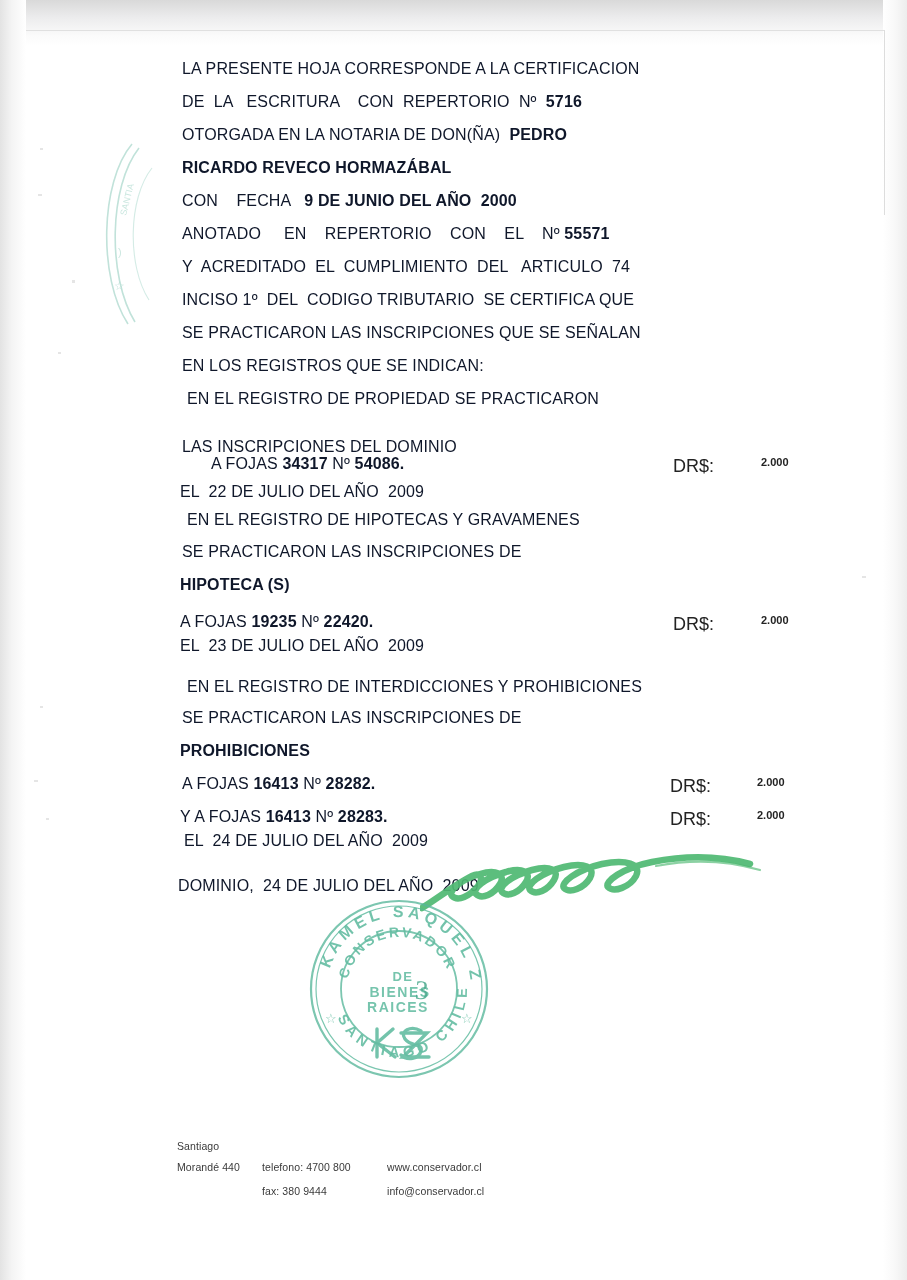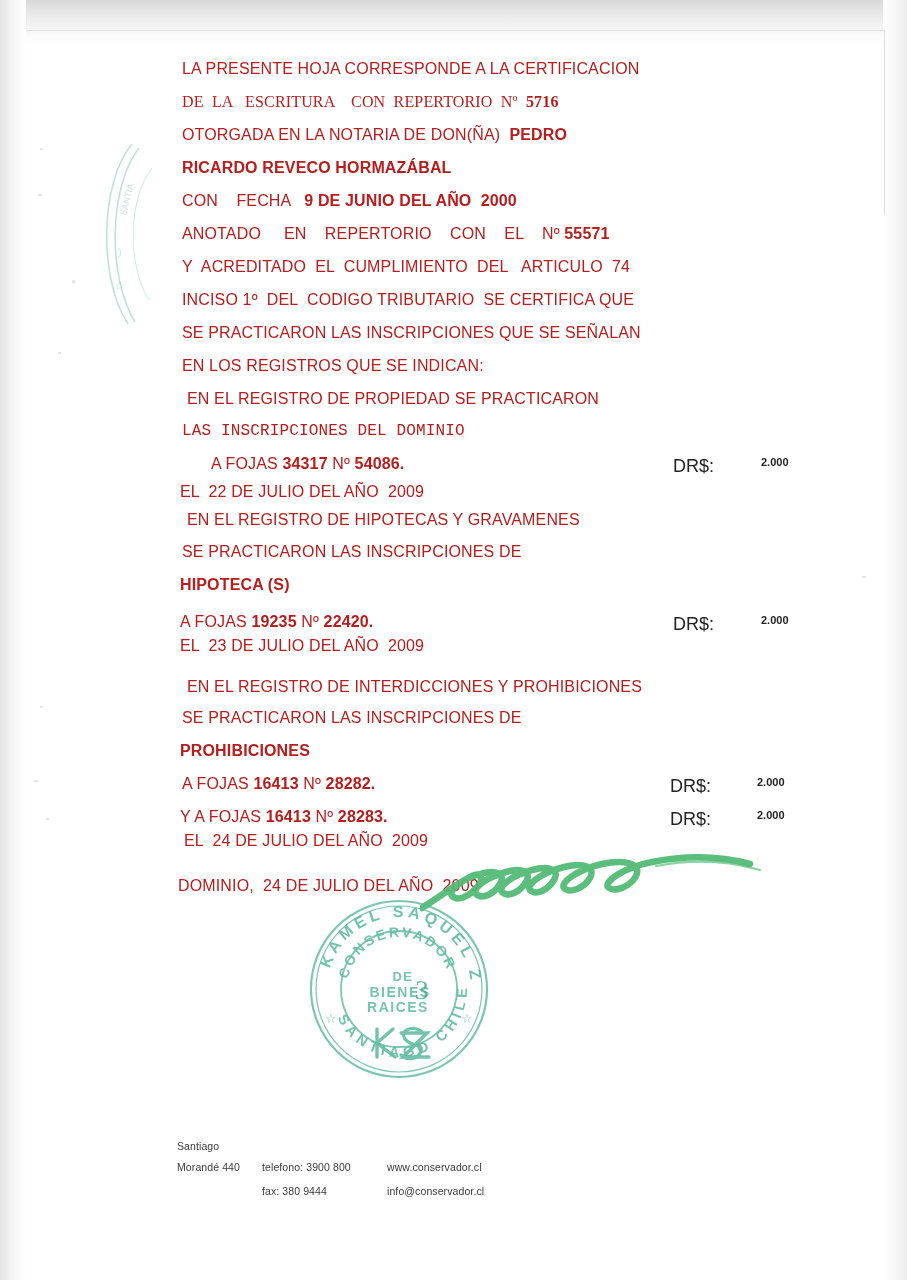--- a/index.html
+++ b/index.html
@@ -60,21 +60,21 @@
     position: absolute;
     top: 0; left: 0;
     width: 907px;
   }
   .line {
     position: absolute;
     font-size: 16px;
     line-height: 18px;
     letter-spacing: 0.15px;
     white-space: pre;
-    color: #b91c1c;
+    color: #0f172a;
   }
   .b { font-weight: bold; }
 
   .amount-label {
     position: absolute;
     font-size: 18px;
     white-space: pre;
     color: #232323;
   }
   .amount-value {
@@ -170,41 +170,41 @@
   <div class="speck" style="top:352px;left:58px;width:3px;height:2px;"></div>
   <div class="speck" style="top:706px;left:40px;width:3px;height:2px;"></div>
   <div class="speck" style="top:780px;left:34px;width:4px;height:2px;"></div>
   <div class="speck" style="top:818px;left:46px;width:3px;height:2px;"></div>
   <div class="speck" style="top:576px;left:862px;width:4px;height:2px;"></div>
 
   <div class="doc-body">
 
     <div class="line" style="top:60px;  left:182px;">LA PRESENTE HOJA CORRESPONDE A LA CERTIFICACION</div>
 
-    <div class="line" style="top:93px;  left:182px;font-family:Liberation Serif, serif;"><span>DE  LA   ESCRITURA    CON  REPERTORIO  Nº  </span><span class="b">5716</span></div>
+    <div class="line" style="top:93px;  left:182px;"><span>DE  LA   ESCRITURA    CON  REPERTORIO  Nº  </span><span class="b">5716</span></div>
 
     <div class="line" style="top:126px; left:182px;"><span>OTORGADA EN LA NOTARIA DE DON(ÑA)  </span><span class="b">PEDRO</span></div>
 
     <div class="line b" style="top:159px; left:182px;">RICARDO REVECO HORMAZÁBAL</div>
 
     <div class="line" style="top:192px; left:182px;"><span>CON    FECHA   </span><span class="b">9 DE JUNIO DEL AÑO  2000</span></div>
 
     <div class="line" style="top:225px; left:182px;"><span>ANOTADO     EN    REPERTORIO    CON    EL    Nº </span><span class="b">55571</span></div>
 
     <div class="line" style="top:258px; left:182px;">Y  ACREDITADO  EL  CUMPLIMIENTO  DEL   ARTICULO  74</div>
 
     <div class="line" style="top:291px; left:182px;">INCISO 1º  DEL  CODIGO TRIBUTARIO  SE CERTIFICA QUE</div>
 
     <div class="line" style="top:324px; left:182px;">SE PRACTICARON LAS INSCRIPCIONES QUE SE SEÑALAN</div>
 
     <div class="line" style="top:357px; left:182px;">EN LOS REGISTROS QUE SE INDICAN:</div>
 
     <div class="line" style="top:390px; left:187px;">EN EL REGISTRO DE PROPIEDAD SE PRACTICARON</div>
 
-    <div class="line" style="top:422px; left:182px;font-family:Liberation Mono, monospace;">LAS INSCRIPCIONES DEL DOMINIO</div>
+    <div class="line" style="top:438px; left:182px;">LAS INSCRIPCIONES DEL DOMINIO</div>
 
     <div class="line" style="top:455px; left:180px;margin-left:31px;"><span>A FOJAS </span><span class="b">34317</span><span> Nº </span><span class="b">54086.</span></div>
 
     <div class="amount-label" style="top:456px; left:673px;">DR$:</div>
     <div class="amount-value" style="top:456px; left:761px;">2.000</div>
 
     <div class="line" style="top:483px; left:180px;">EL  22 DE JULIO DEL AÑO  2009</div>
 
     <div class="line" style="top:511px; left:187px;">EN EL REGISTRO DE HIPOTECAS Y GRAVAMENES</div>
 
@@ -301,19 +301,19 @@
         <text x="158" y="130">☆</text>
       </g>
     </svg>
   </div>
 
   <div class="seal-hand3">3</div>
 
   <div class="footer" style="top:1161px; left:177px;">Morandé 440</div>
   <div class="footer" style="top:1140px; left:177px;">Santiago</div>
 
-  <div class="footer" style="top:1161px; left:262px;">telefono: 3900 800</div>
+  <div class="footer" style="top:1161px; left:262px;">telefono: 4700 800</div>
   <div class="footer" style="top:1185px; left:262px;">fax: 380 9444</div>
 
   <div class="footer" style="top:1161px; left:387px;">www.conservador.cl</div>
   <div class="footer" style="top:1185px; left:387px;">info@conservador.cl</div>
 
 </div>
 
 </body></html>

